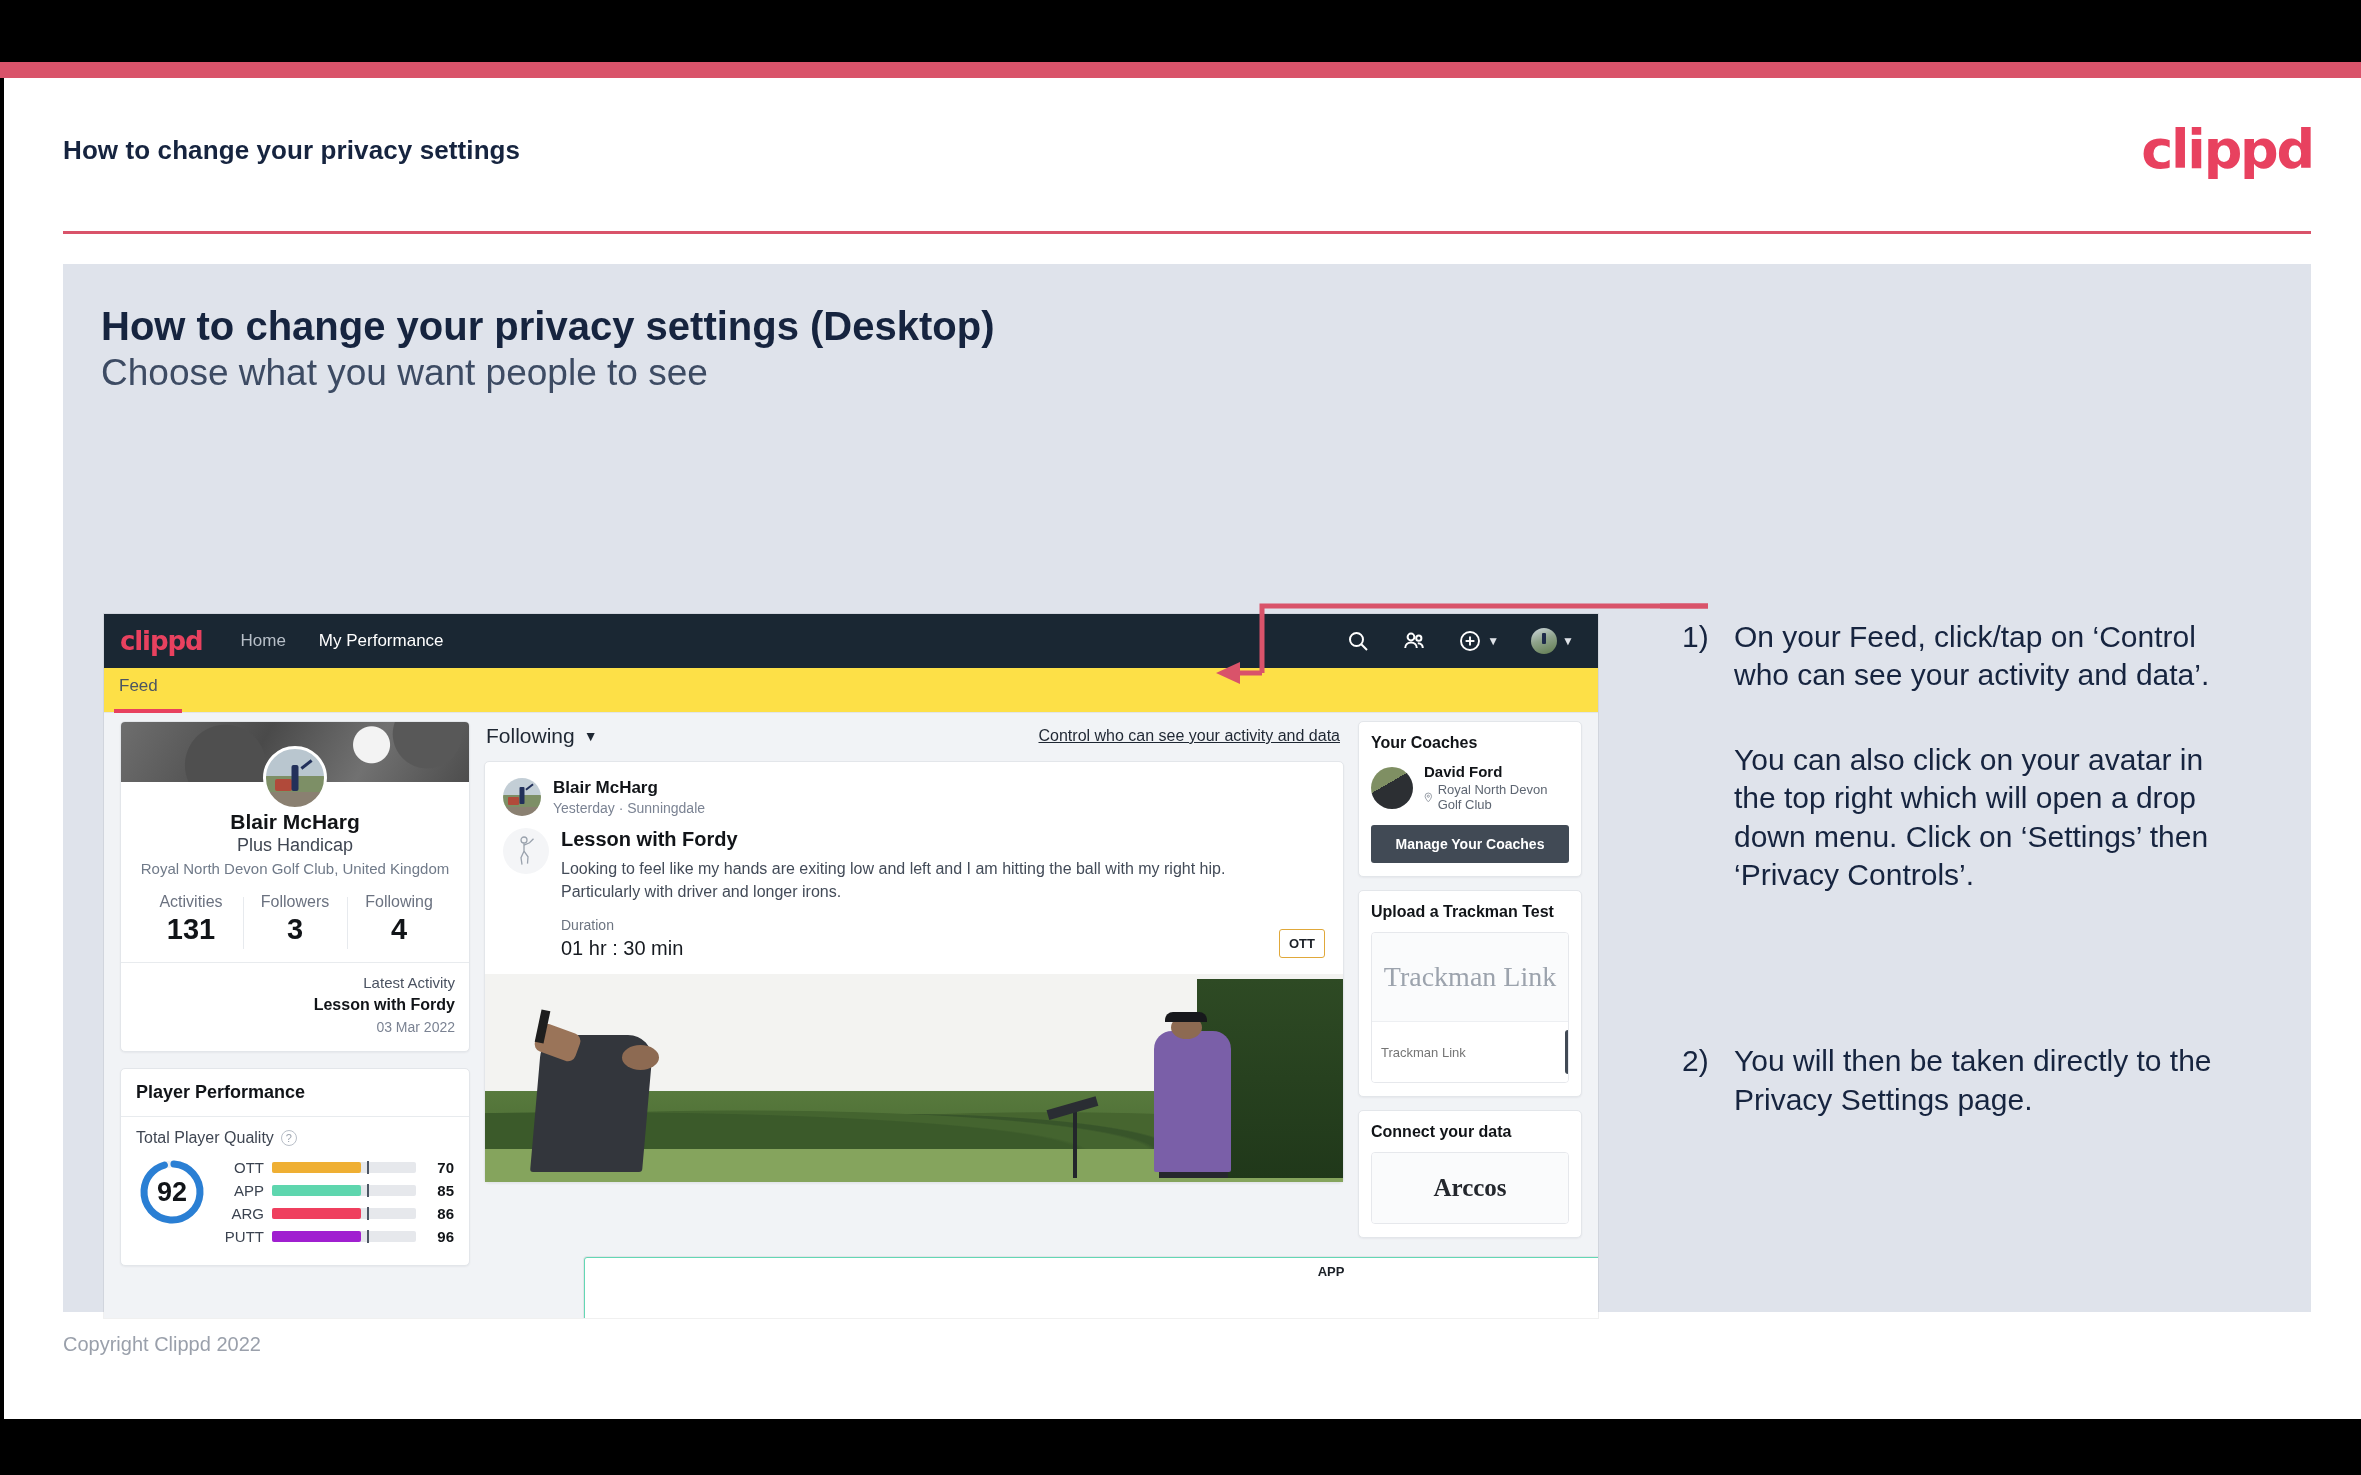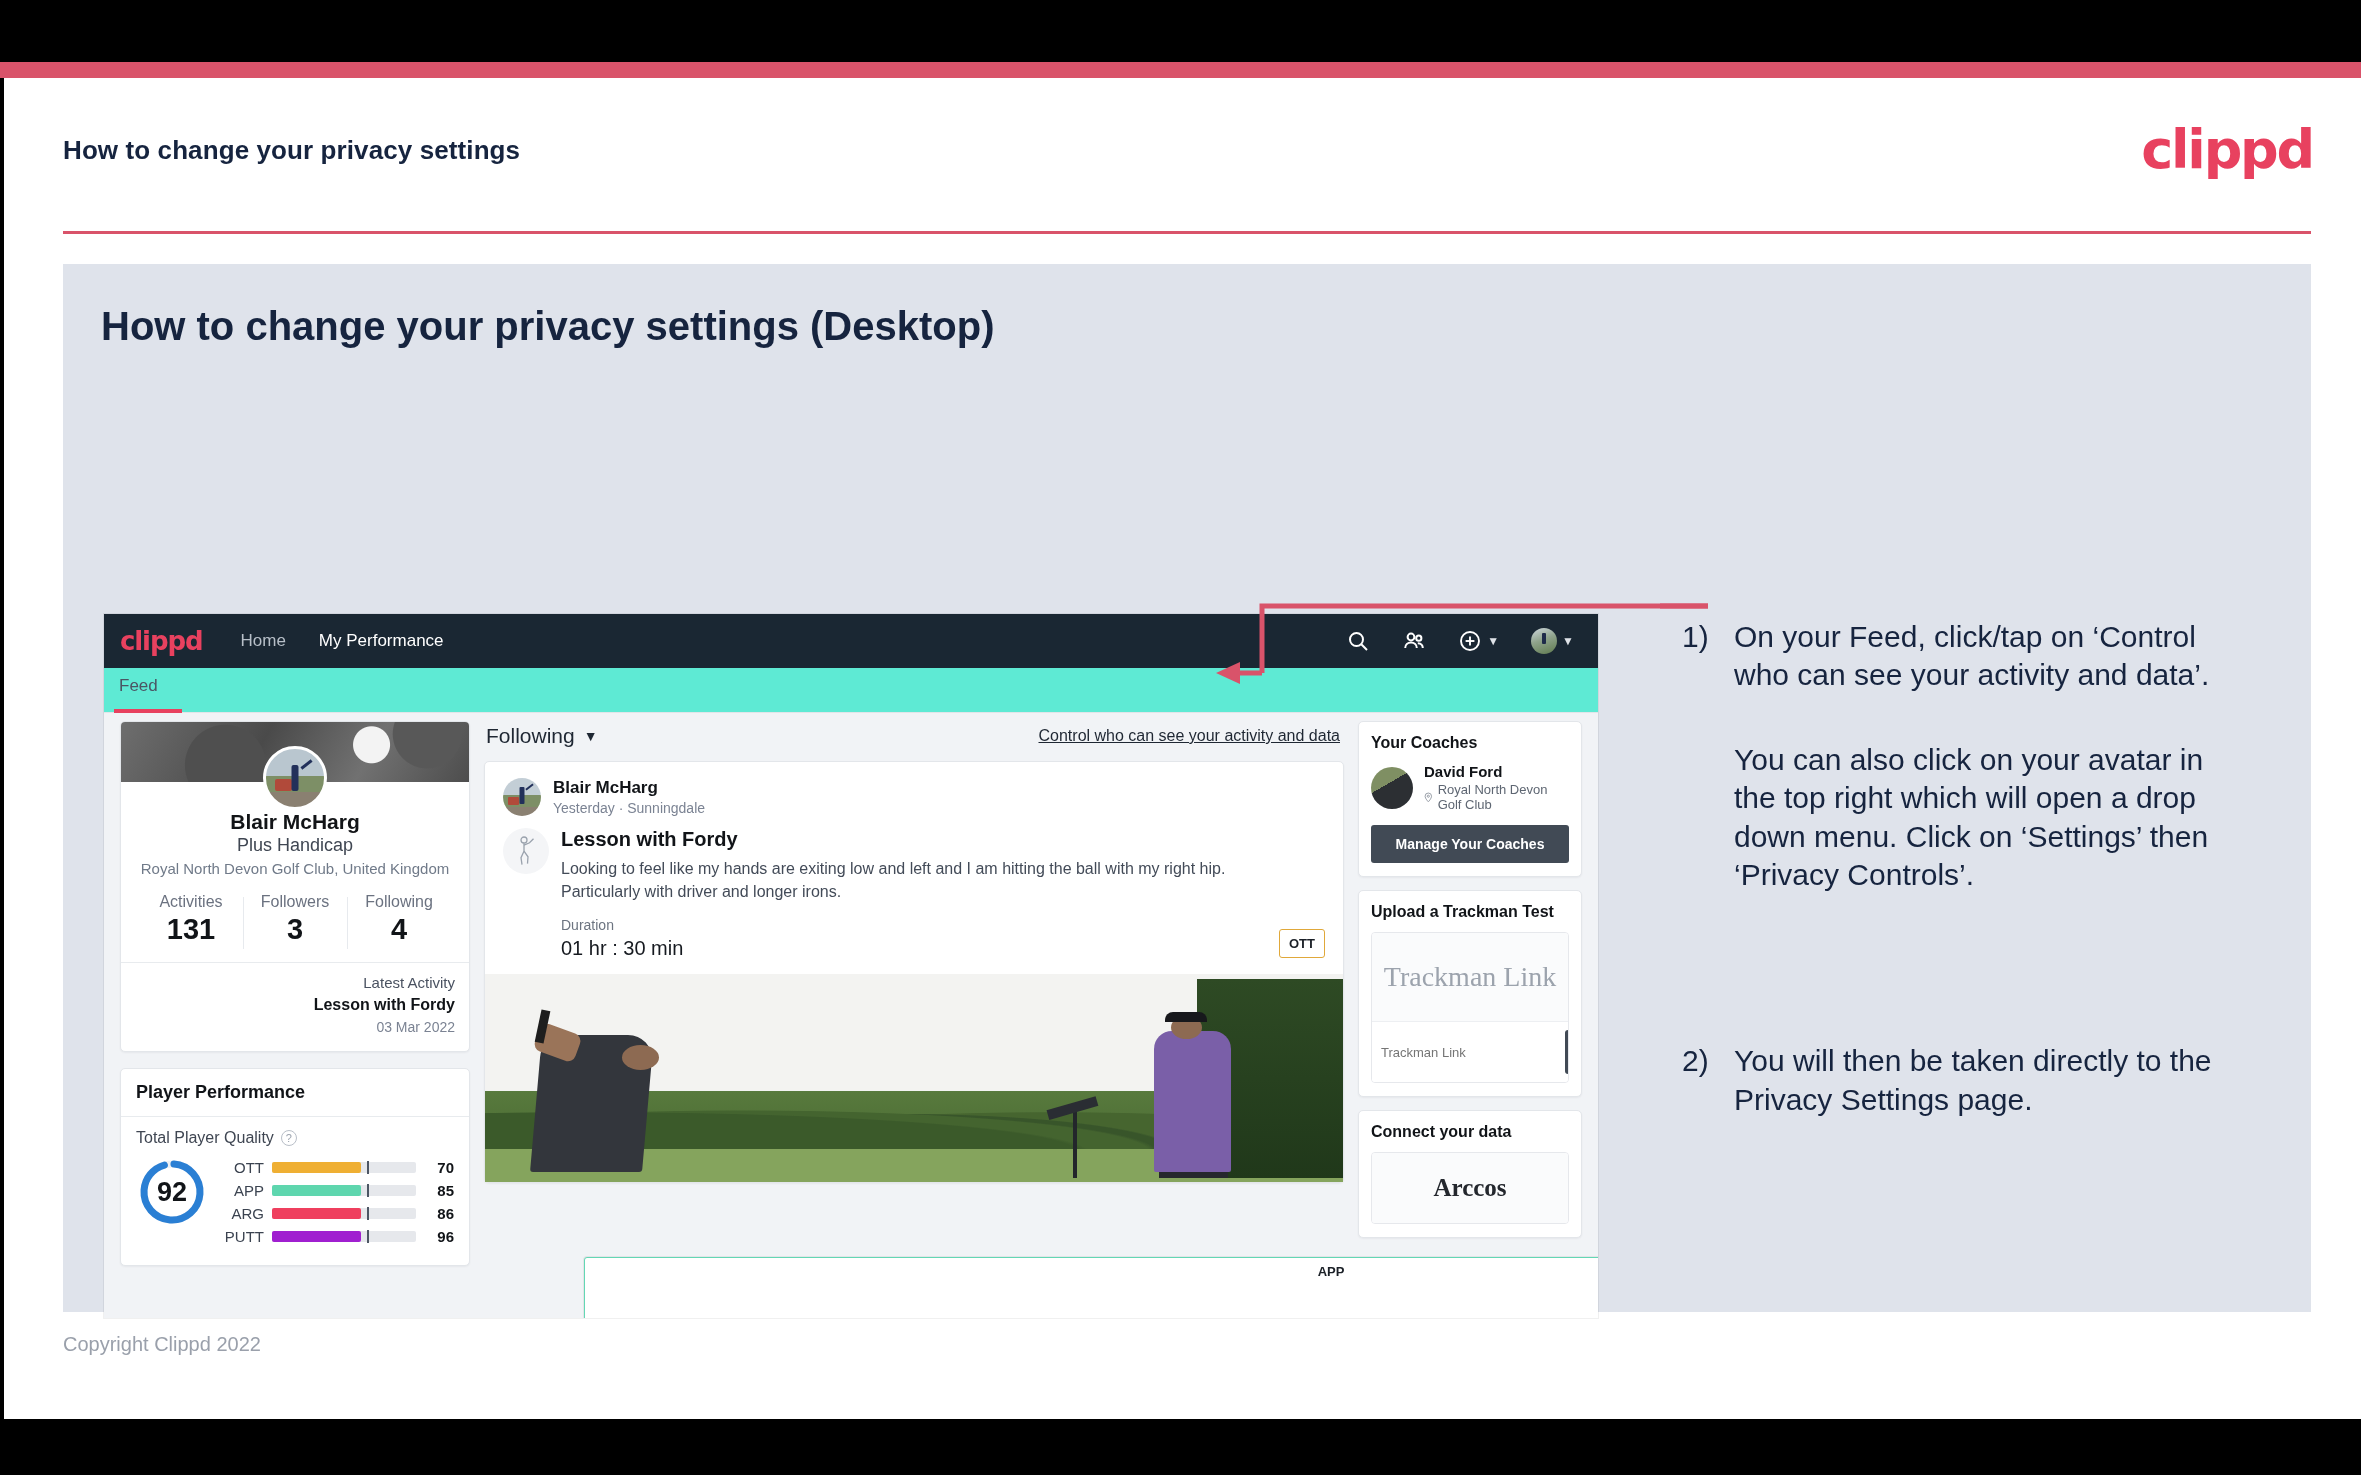--- a/index.html
+++ b/index.html
@@ -85,21 +85,21 @@
     width:26px; height:26px; border-radius:50%;
     background:linear-gradient(160deg,#cfd8df 0%,#8fa38c 45%,#5f7a4e 100%);
     position:relative; overflow:hidden;
   }
   .nav-avatar:after{
     content:""; position:absolute; left:11px; top:5px; width:4px; height:11px;
     background:#1e2a4a; border-radius:1px;
   }
 
   .tabbar {
-    position:absolute; left:0; top:54px; width:1494px; height:45px; background:#5eead4;
+    position:absolute; left:0; top:54px; width:1494px; height:45px; background:#fde047;
     border-bottom:1px solid #e2e5e9;
   }
   .tab {
     position:absolute; left:15px; top:8px; font-size:17px; color:#4b5563;
   }
   .tab-underline { position:absolute; left:10px; top:41px; width:68px; height:4px; background:#e8415f; }
 
   .app-body { position:absolute; left:0; top:99px; width:1494px; height:605px; background:#f1f3f6; }
 
   
@@ -309,20 +309,21 @@
 <div class="bottom-black"></div>
 
 <div class="slide">
 
   <div class="slide-kicker">How to change your privacy settings</div>
   <div class="logo">clippd</div>
   <div class="header-rule"></div>
 
   <div class="panel">
     <div class="panel-title">How to change your privacy settings (Desktop)</div>
+    <div class="panel-sub">Choose what you want people to see</div>
   </div>
 
   <div class="footer-note">Copyright Clippd 2022</div>
 
   <div class="app">
     <div class="app-nub"></div>
 
     <div class="navbar">
       <div class="nav-logo">clippd</div>
       <div class="nav-links">

